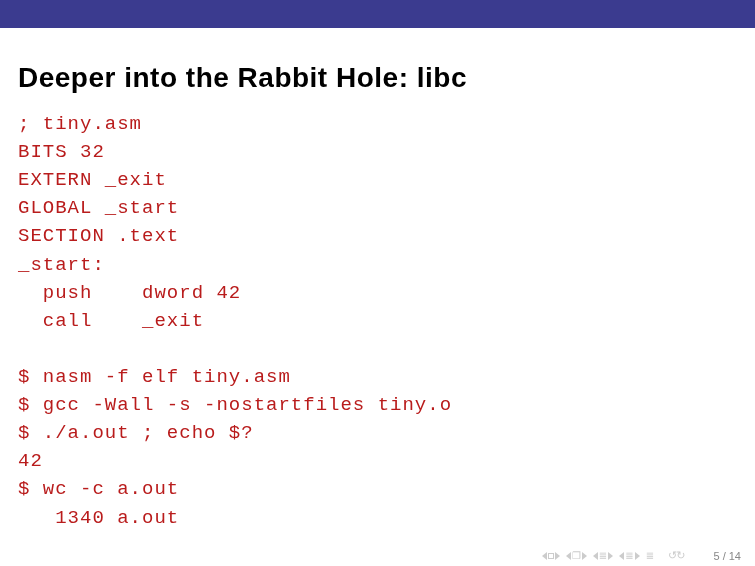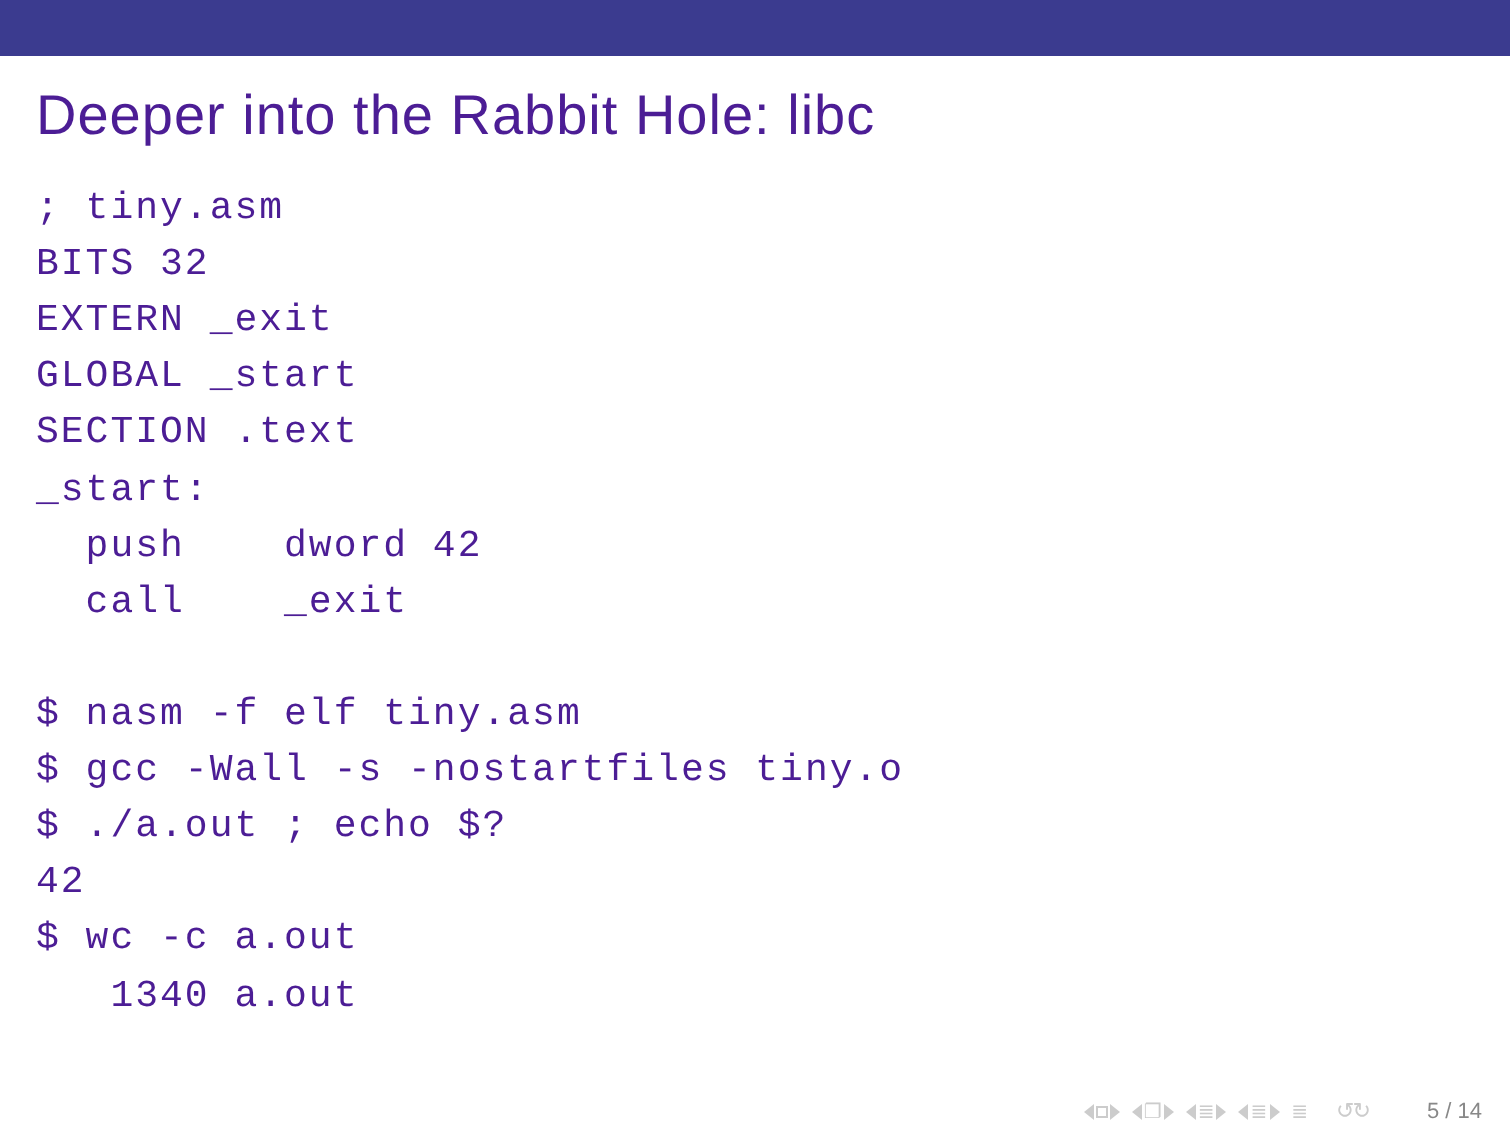--- a/index.html
+++ b/index.html
@@ -10,32 +10,33 @@
       font-family: sans-serif;
       position: relative;
       overflow: hidden;
     }
     .topbar {
       background: #3b3b8f;
       height: 28px;
       width: 100%;
     }
     .title {
-      color: #4c1d95;
+      color: #000000;
       font-size: 28px;
-      font-weight: 400;
+      font-weight: 700;
       padding: 14px 18px 6px 18px;
       letter-spacing: 0.5px;
+      margin-top: 20px;
     }
     .code-block {
       padding: 10px 18px 0 18px;
       font-family: "Courier New", Courier, monospace;
       font-size: 19px;
       line-height: 1.48;
-      color: #4c1d95;
+      color: #b91c1c;
       white-space: pre;
       letter-spacing: 1px;
     }
     .footer {
       position: absolute;
       bottom: 4px;
       right: 14px;
       display: flex;
       align-items: center;
       gap: 8px;

